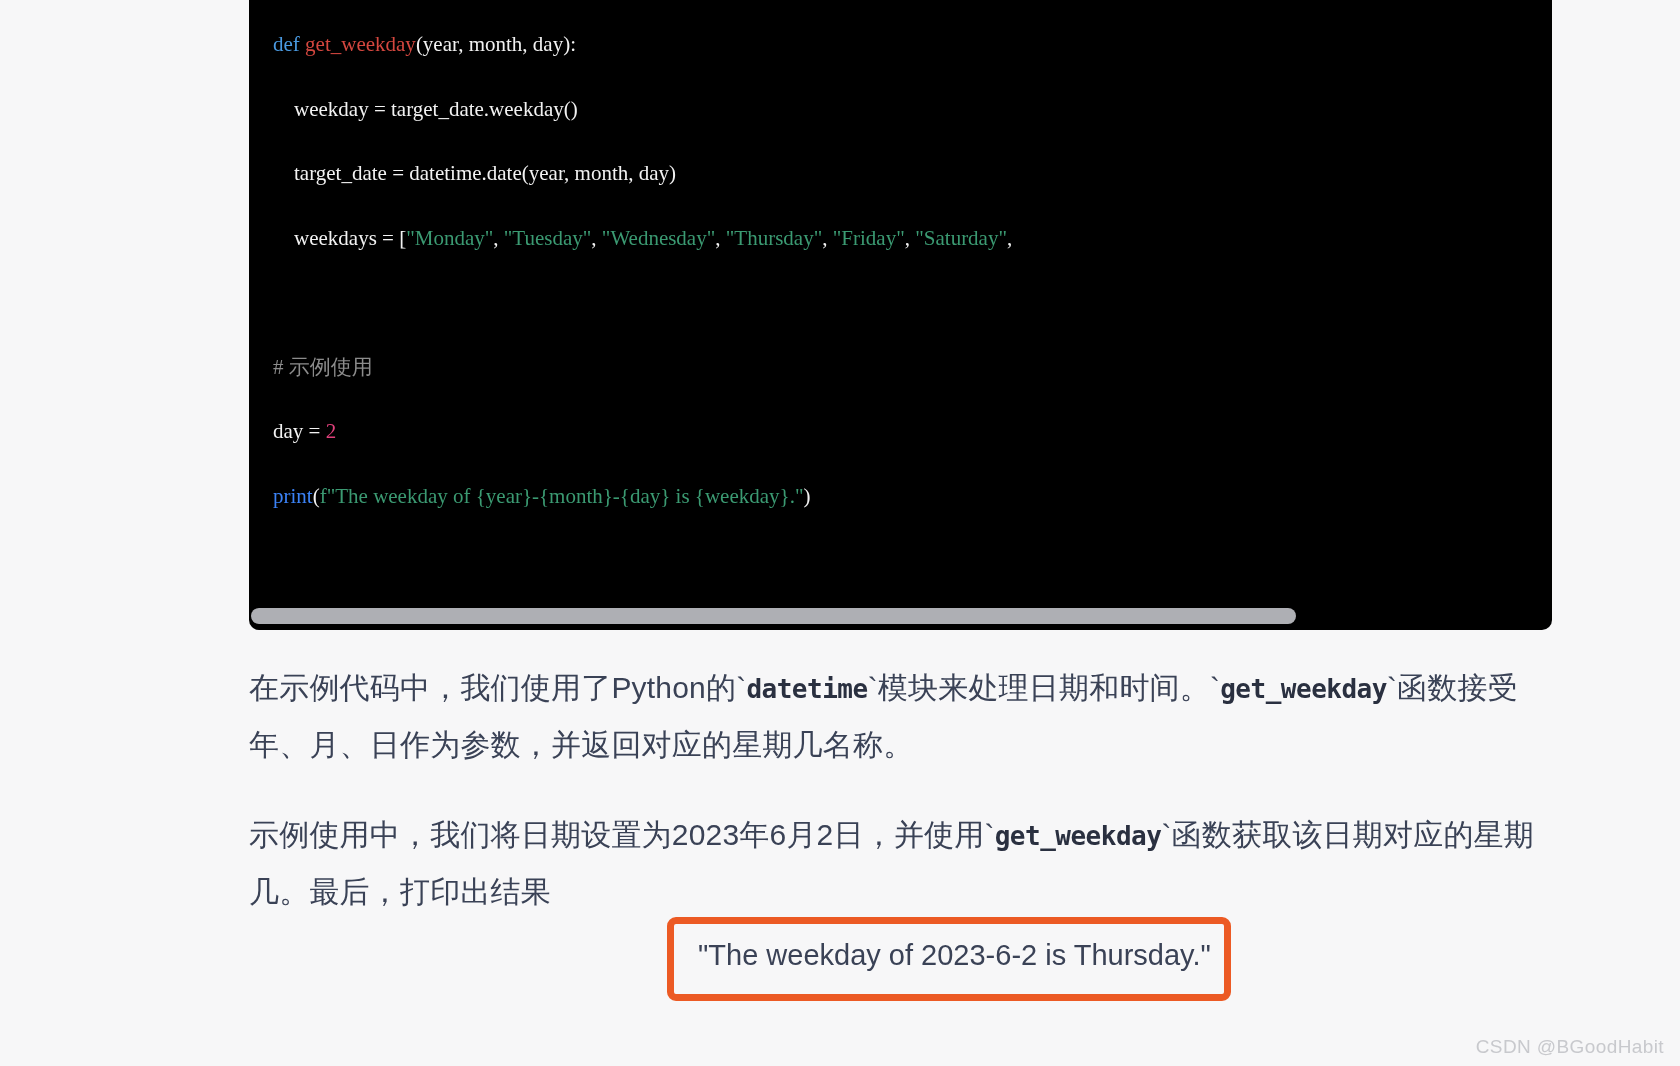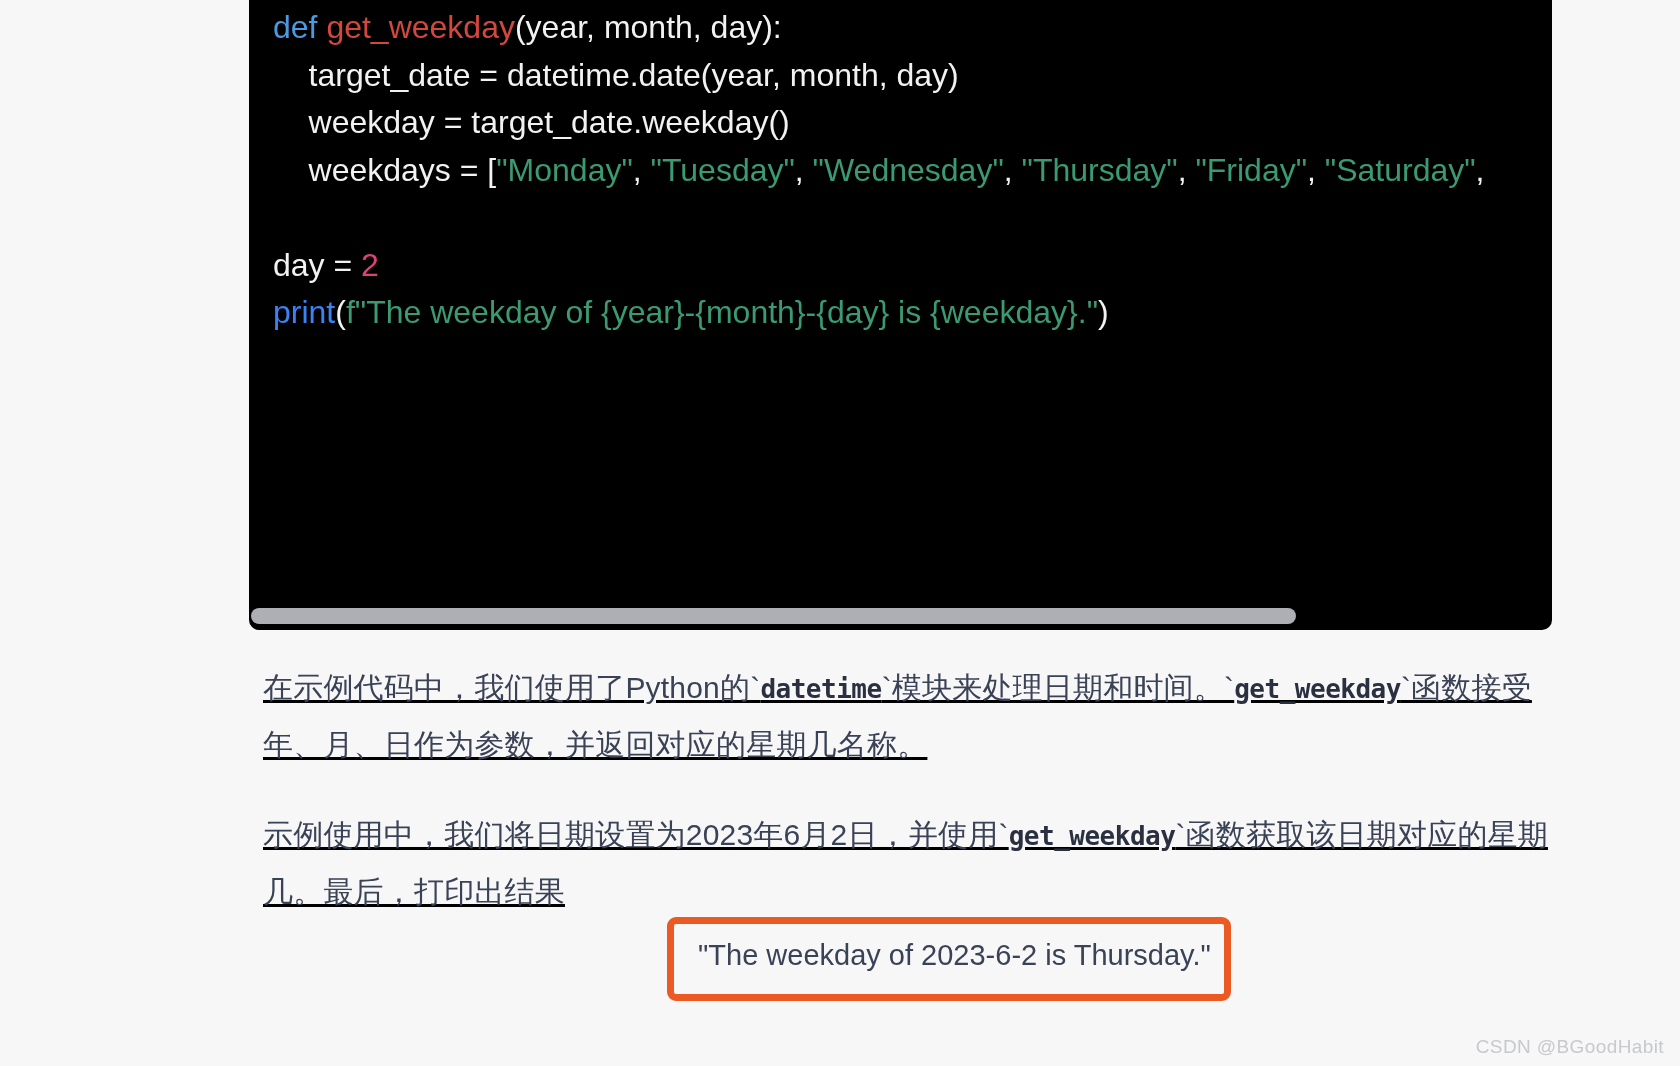--- a/index.html
+++ b/index.html
@@ -30,26 +30,27 @@
     position: absolute;
     left: 0;
     top: 0;
     right: 0;
     bottom: 0;
     padding: 14px 0 0 24px;
     box-sizing: border-box;
     overflow: hidden;
   }
   .code-line {
-    font-family: Liberation Sans, sans-serif;
-    font-size: 32px;
+    font-family: Liberation Serif, serif;
+    font-size: 21px;
     line-height: 47.5px;
     color: #e6e6e6;
     white-space: pre;
     letter-spacing: 0px;
+    margin-top: 17px;
   }
   .code-line.blank { color: transparent; }
 
   .tok-kw      { color: #4a9ae1; }
   .tok-fn      { color: #d4473f; }
   .tok-plain   { color: #f2f2f2; }
   .tok-str     { color: #3b9a72; }
   .tok-num     { color: #e0407b; }
   .tok-cmt     { color: #8c8c8c; }
   .tok-builtin { color: #3b82f6; }
@@ -68,24 +69,23 @@
     top: 0;
     width: 1045px;
     height: 16px;
     background: #aeafb4;
     border-radius: 8px;
   }
 
   
   #prose {
     position: absolute;
-    left: 263px;
+    left: 249px;
     top: 660px;
     width: 1300px;
-    text-decoration: underline;
   }
   .para {
     color: #3a4256;
     font-size: 30px;
     line-height: 56px;
     margin: 0 0 34px 0;
     font-family: "Liberation Sans", sans-serif;
     letter-spacing: 0.2px;
   }
   .inline-code {
@@ -129,24 +129,25 @@
     font-family: Liberation Sans, sans-serif;
     letter-spacing: 0.4px;
   }
 </style>
 </head>
 <body>
 
 <div id="code-block">
   <div id="code-scroll">
       <div class="code-line"><span class="tok-kw">def </span><span class="tok-fn">get_weekday</span><span class="tok-plain">(year, month, day):</span></div>
+      <div class="code-line"><span class="tok-plain">    weekday = target_date.weekday()</span></div>
       <div class="code-line"><span class="tok-plain">    target_date = datetime.date(year, month, day)</span></div>
-      <div class="code-line"><span class="tok-plain">    weekday = target_date.weekday()</span></div>
       <div class="code-line"><span class="tok-plain">    weekdays = [</span><span class="tok-str">"Monday"</span><span class="tok-plain">, </span><span class="tok-str">"Tuesday"</span><span class="tok-plain">, </span><span class="tok-str">"Wednesday"</span><span class="tok-plain">, </span><span class="tok-str">"Thursday"</span><span class="tok-plain">, </span><span class="tok-str">"Friday"</span><span class="tok-plain">, </span><span class="tok-str">"Saturday"</span><span class="tok-plain">, </span></div>
       <div class="code-line blank">&nbsp;</div>
+      <div class="code-line"><span class="tok-cmt"># 示例使用</span></div>
       <div class="code-line"><span class="tok-plain">day = </span><span class="tok-num">2</span></div>
       <div class="code-line"><span class="tok-builtin">print</span><span class="tok-plain">(</span><span class="tok-str">f"The weekday of {year}-{month}-{day} is {weekday}."</span><span class="tok-plain">)</span></div>
     </div>
   <div id="code-scrollbar-track">
     <div id="code-scrollbar-thumb"></div>
   </div>
 </div>
 
 <div id="prose">
 

